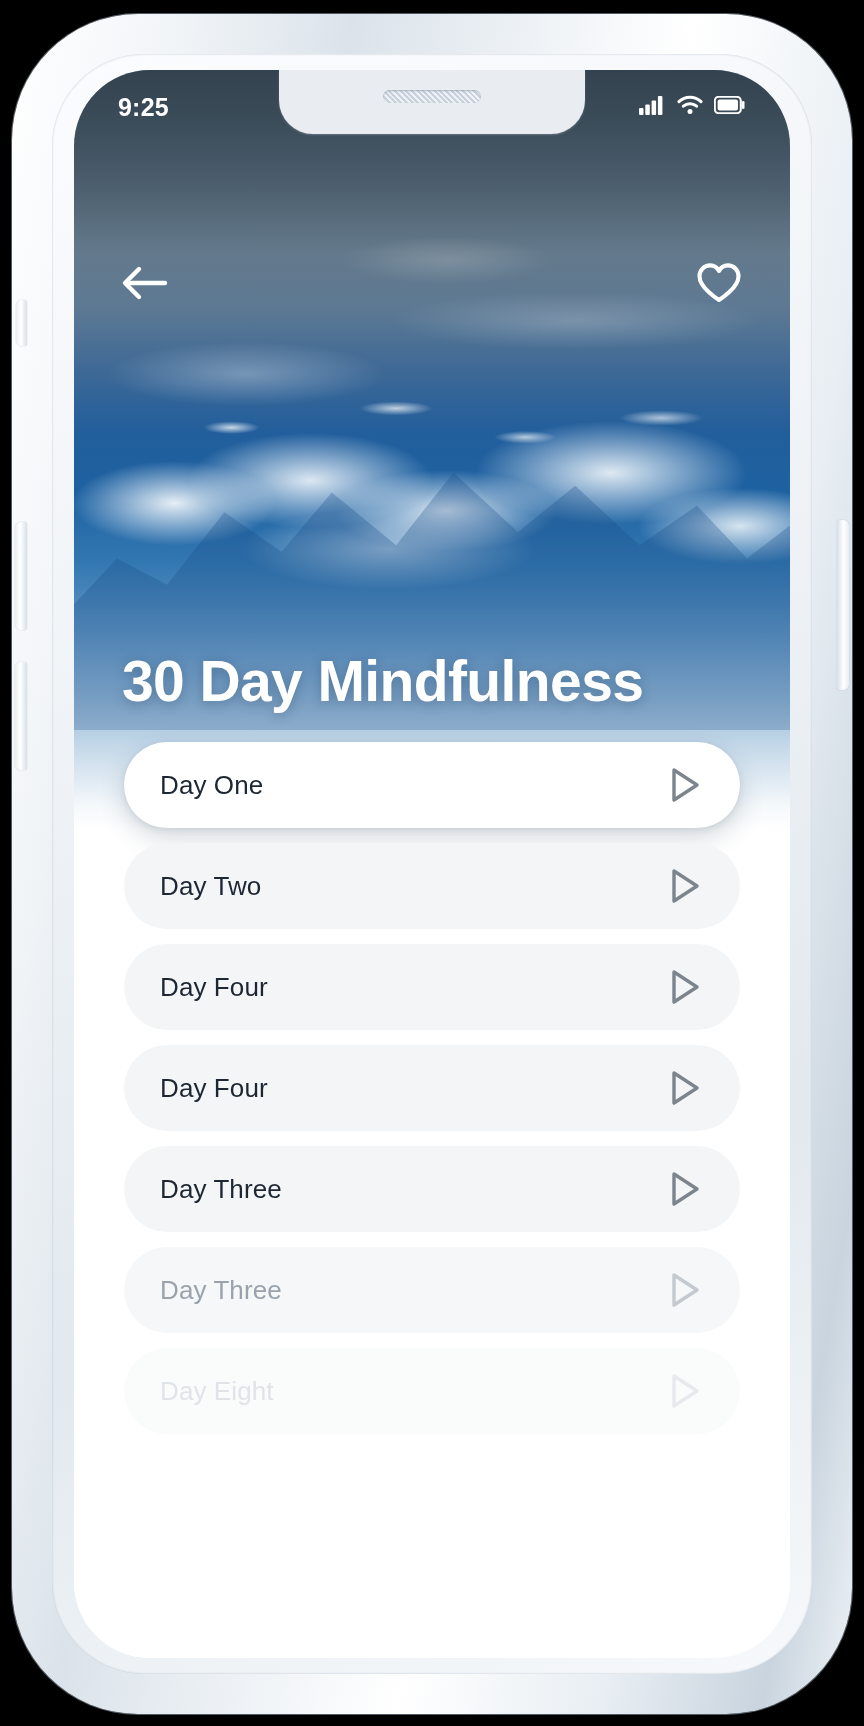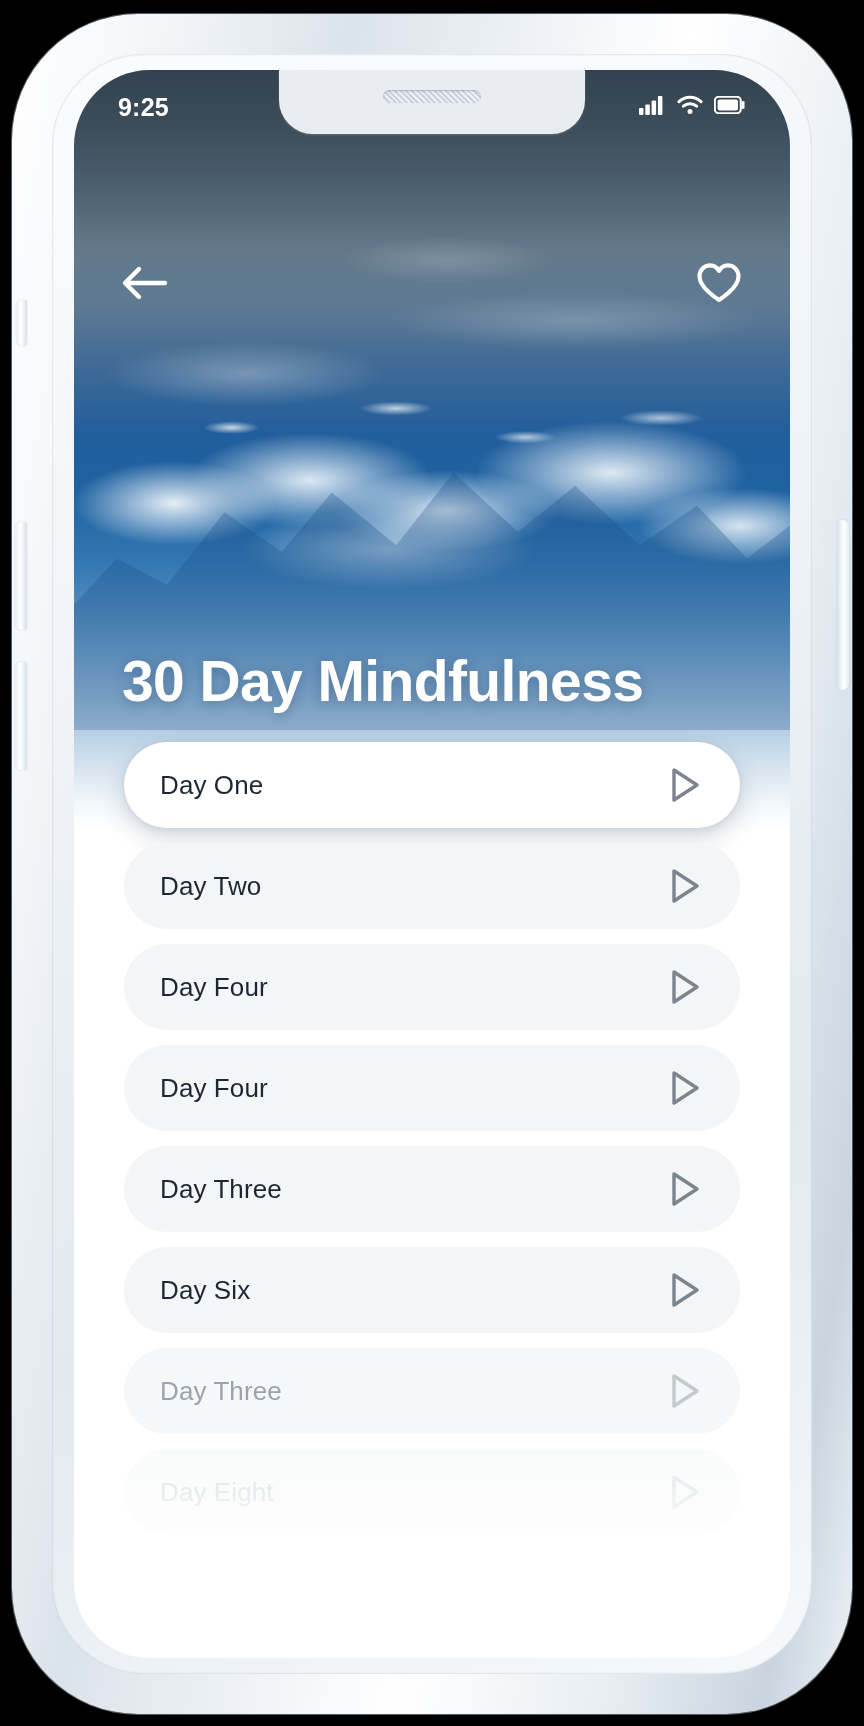--- a/index.html
+++ b/index.html
@@ -284,28 +284,20 @@
           </span>
         </div>
         <div class="day-row state-normal">
           <span class="day-label">Day Three</span>
           <span class="play-icon">
             <svg width="34" height="38" viewBox="0 0 34 38">
               <path d="M6 4 L29 19 L6 34 Z" fill="none" stroke-width="3.4" stroke-linejoin="round" stroke-linecap="round"></path>
             </svg>
           </span>
         </div>
-        <div class="day-row state-normal">
-          <span class="day-label">Day Six</span>
-          <span class="play-icon">
-            <svg width="34" height="38" viewBox="0 0 34 38">
-              <path d="M6 4 L29 19 L6 34 Z" fill="none" stroke-width="3.4" stroke-linejoin="round" stroke-linecap="round"></path>
-            </svg>
-          </span>
-        </div>
         <div class="day-row state-dim">
           <span class="day-label">Day Three</span>
           <span class="play-icon">
             <svg width="34" height="38" viewBox="0 0 34 38">
               <path d="M6 4 L29 19 L6 34 Z" fill="none" stroke-width="3.4" stroke-linejoin="round" stroke-linecap="round"></path>
             </svg>
           </span>
         </div>
         <div class="day-row state-faded">
           <span class="day-label">Day Eight</span>

